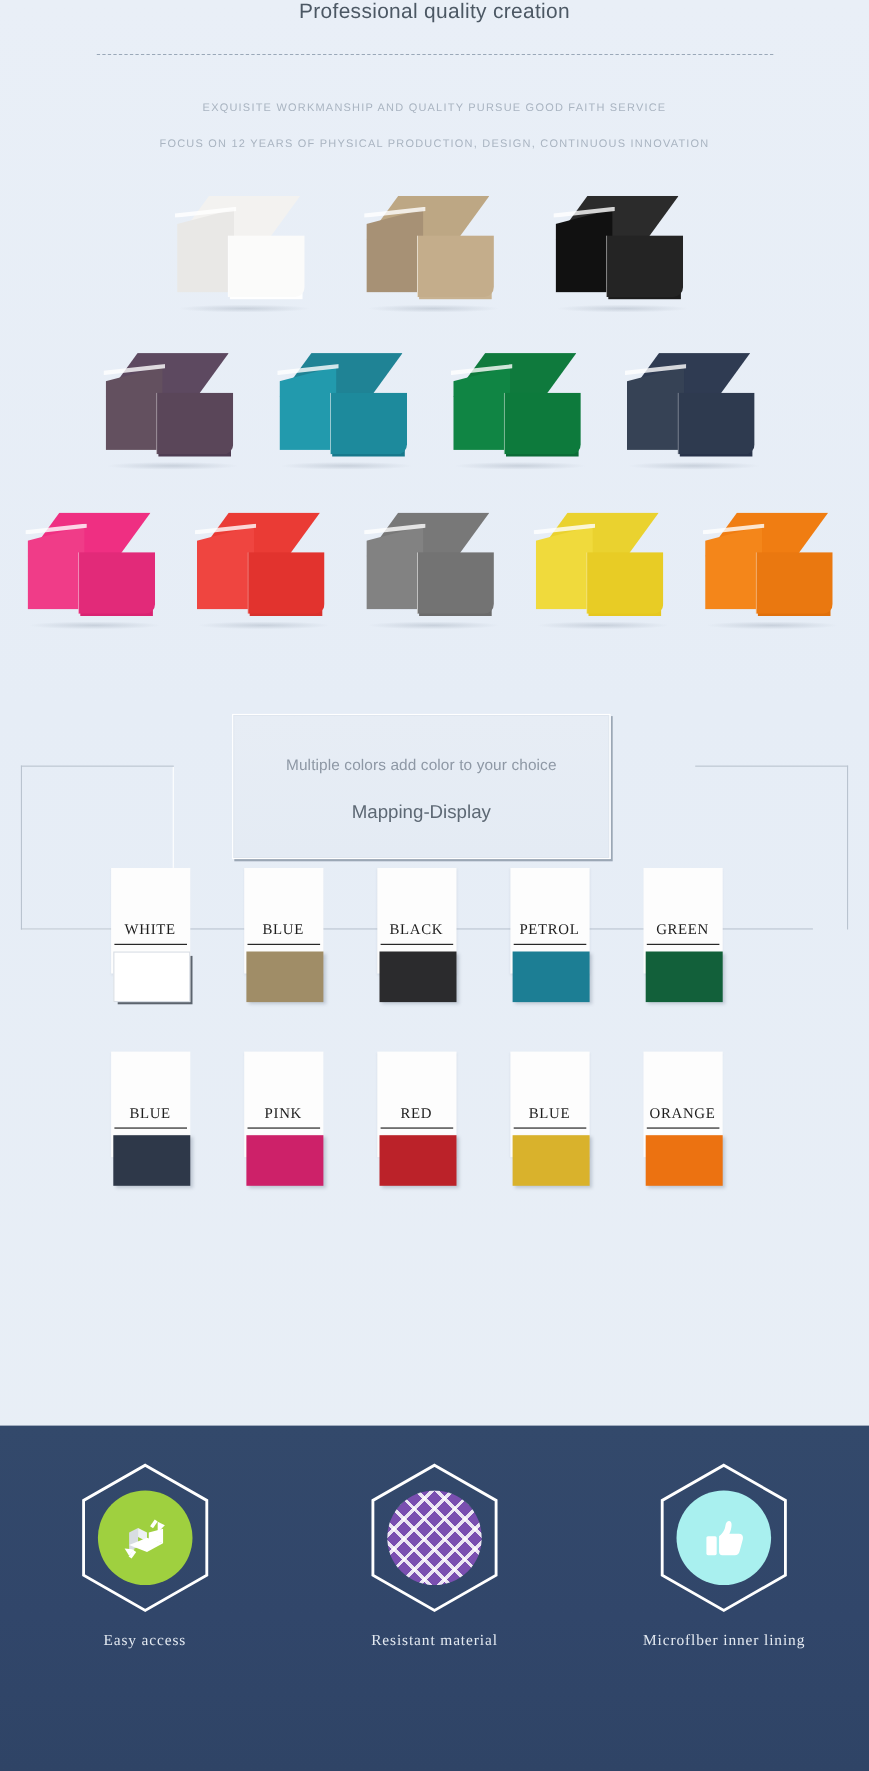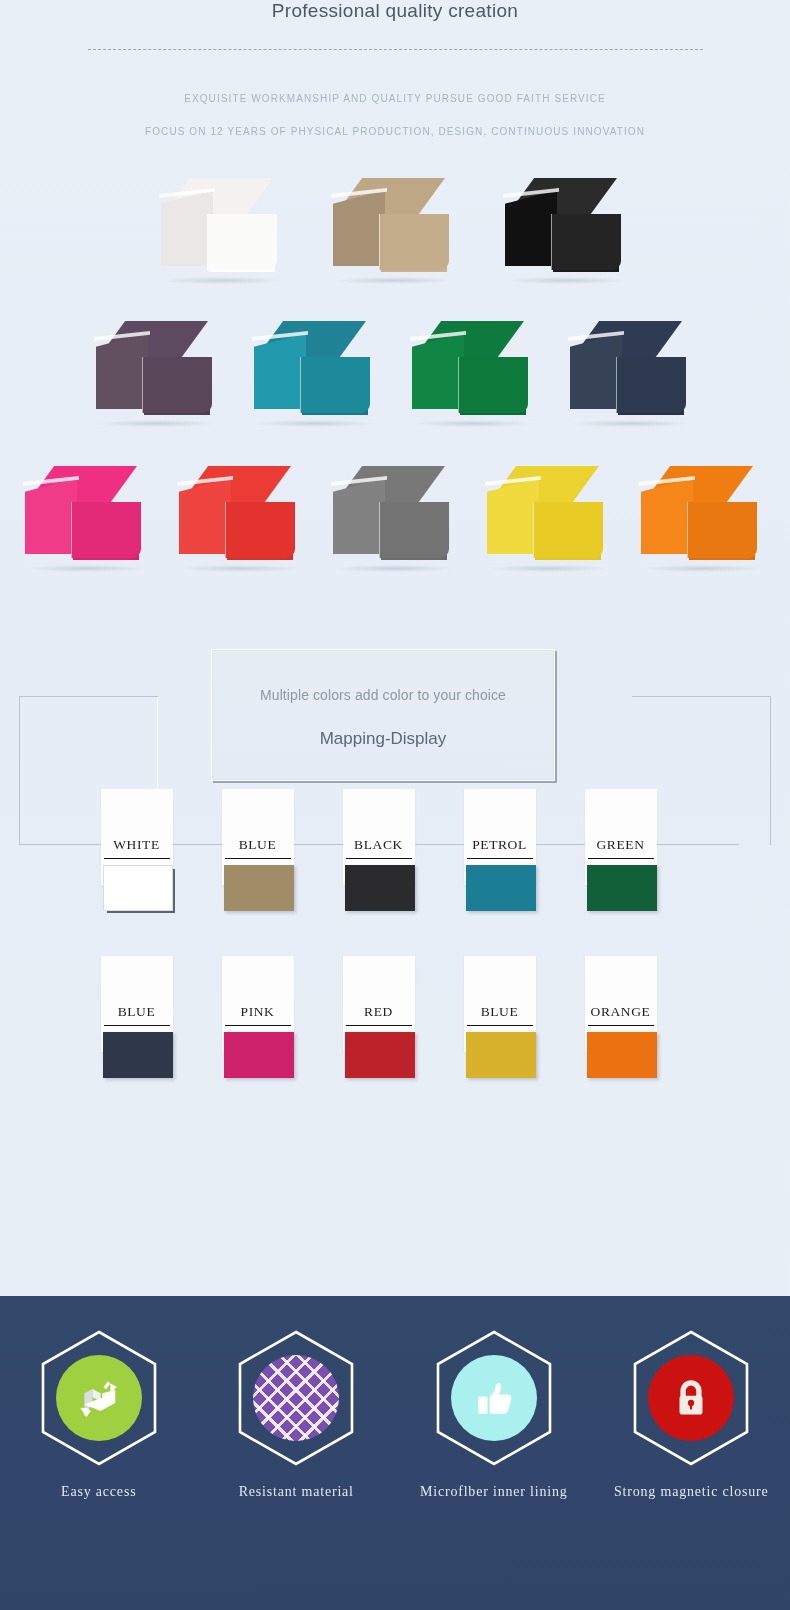--- a/index.html
+++ b/index.html
@@ -485,32 +485,16 @@
             </svg>
             <div class="feature-disc" style="background-color:#a9f0ef">
               <svg viewBox="0 0 64 64" width="46" height="46">
                 <rect x="10" y="30" width="13" height="24" rx="2" fill="#ffffff"></rect>
                 <path d="M26 30 C26 30 33 25 34 17 C34.6 11 39 9 41 12 C43 15 41 23 39 27 L51 27 C55 27 57 30 56 34 L52 49 C51.2 52.4 49 54 46 54 L30 54 C27.5 54 26 52.5 26 50 Z" fill="#ffffff"></path>
               </svg>
             </div>
           </div>
           <div class="feature-label">Microflber inner lining</div>
         </div>
-        <div class="feature">
-          <div class="hexwrap">
-            <svg class="hex-outline" viewBox="0 0 124 140">
-              <polygon points="62,4 118,36 118,104 62,136 6,104 6,36" fill="none" stroke="#ffffff" stroke-width="2.6"></polygon>
-            </svg>
-            <div class="feature-disc" style="background-color:#cc1111">
-              <svg viewBox="0 0 64 64" width="46" height="46">
-                <path d="M21 30 L21 22 A11 11 0 0 1 43 22 L43 30" fill="none" stroke="#f2ebe6" stroke-width="7.5"></path>
-                <rect x="16" y="29" width="32" height="26" rx="4" fill="#f2ebe6"></rect>
-                <circle cx="32" cy="39" r="4.4" fill="#cc1111"></circle>
-                <path d="M30 40 L34 40 L33.2 48 L30.8 48 Z" fill="#cc1111"></path>
-              </svg>
-            </div>
-          </div>
-          <div class="feature-label">Strong magnetic closure</div>
-        </div>
       </div>
   </div>
 
 </div>
 
 </body></html>

